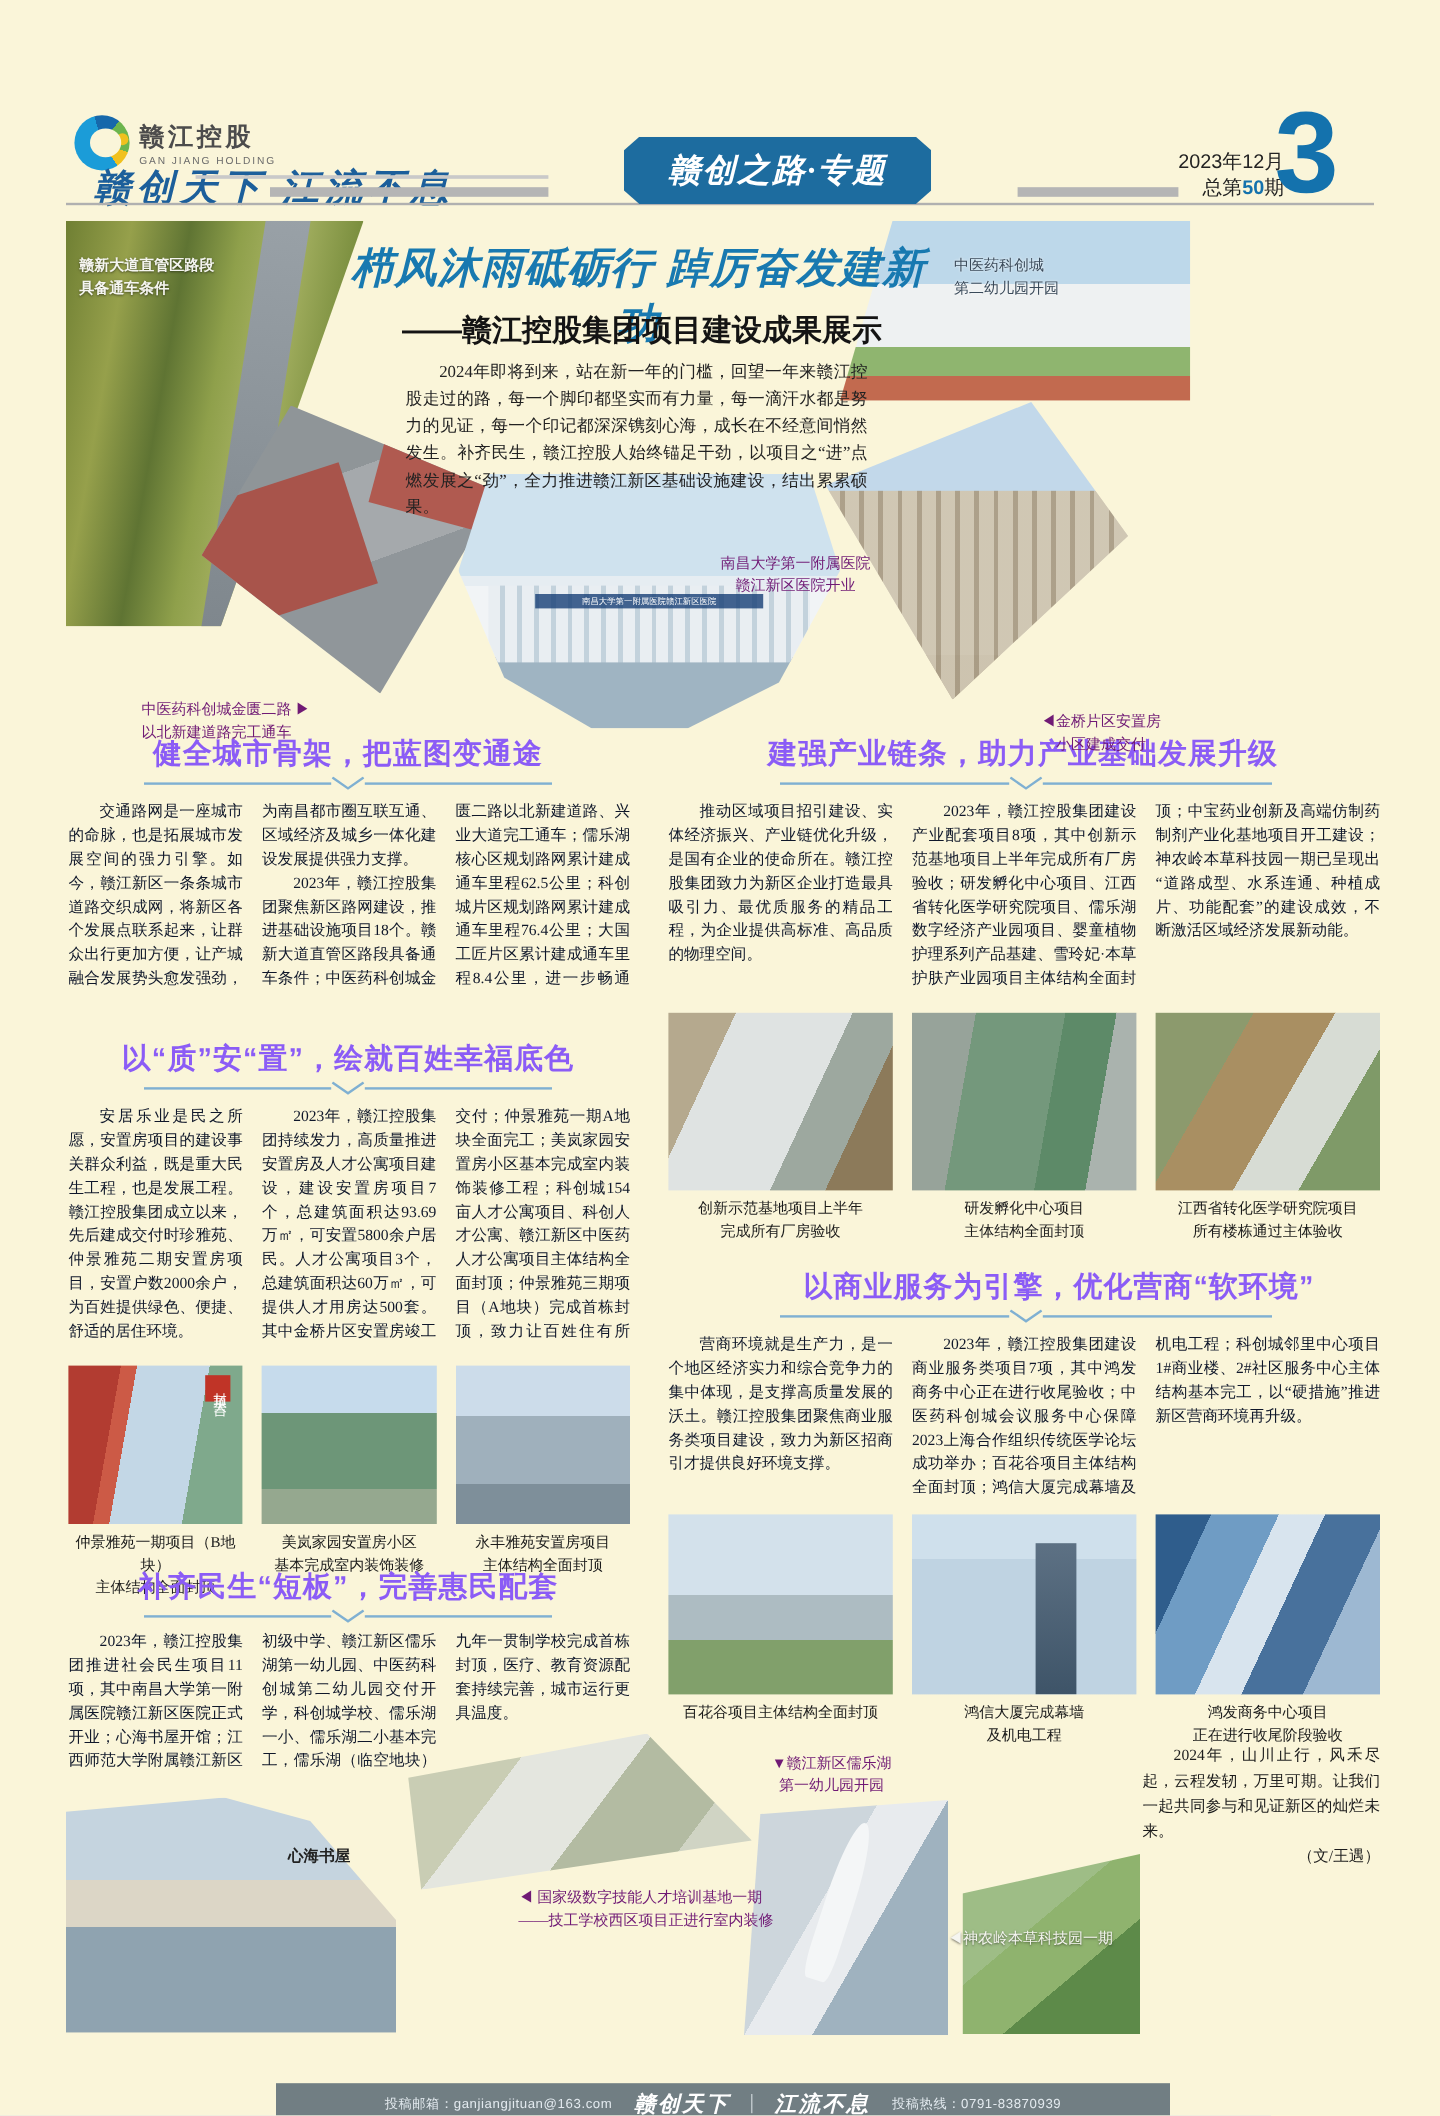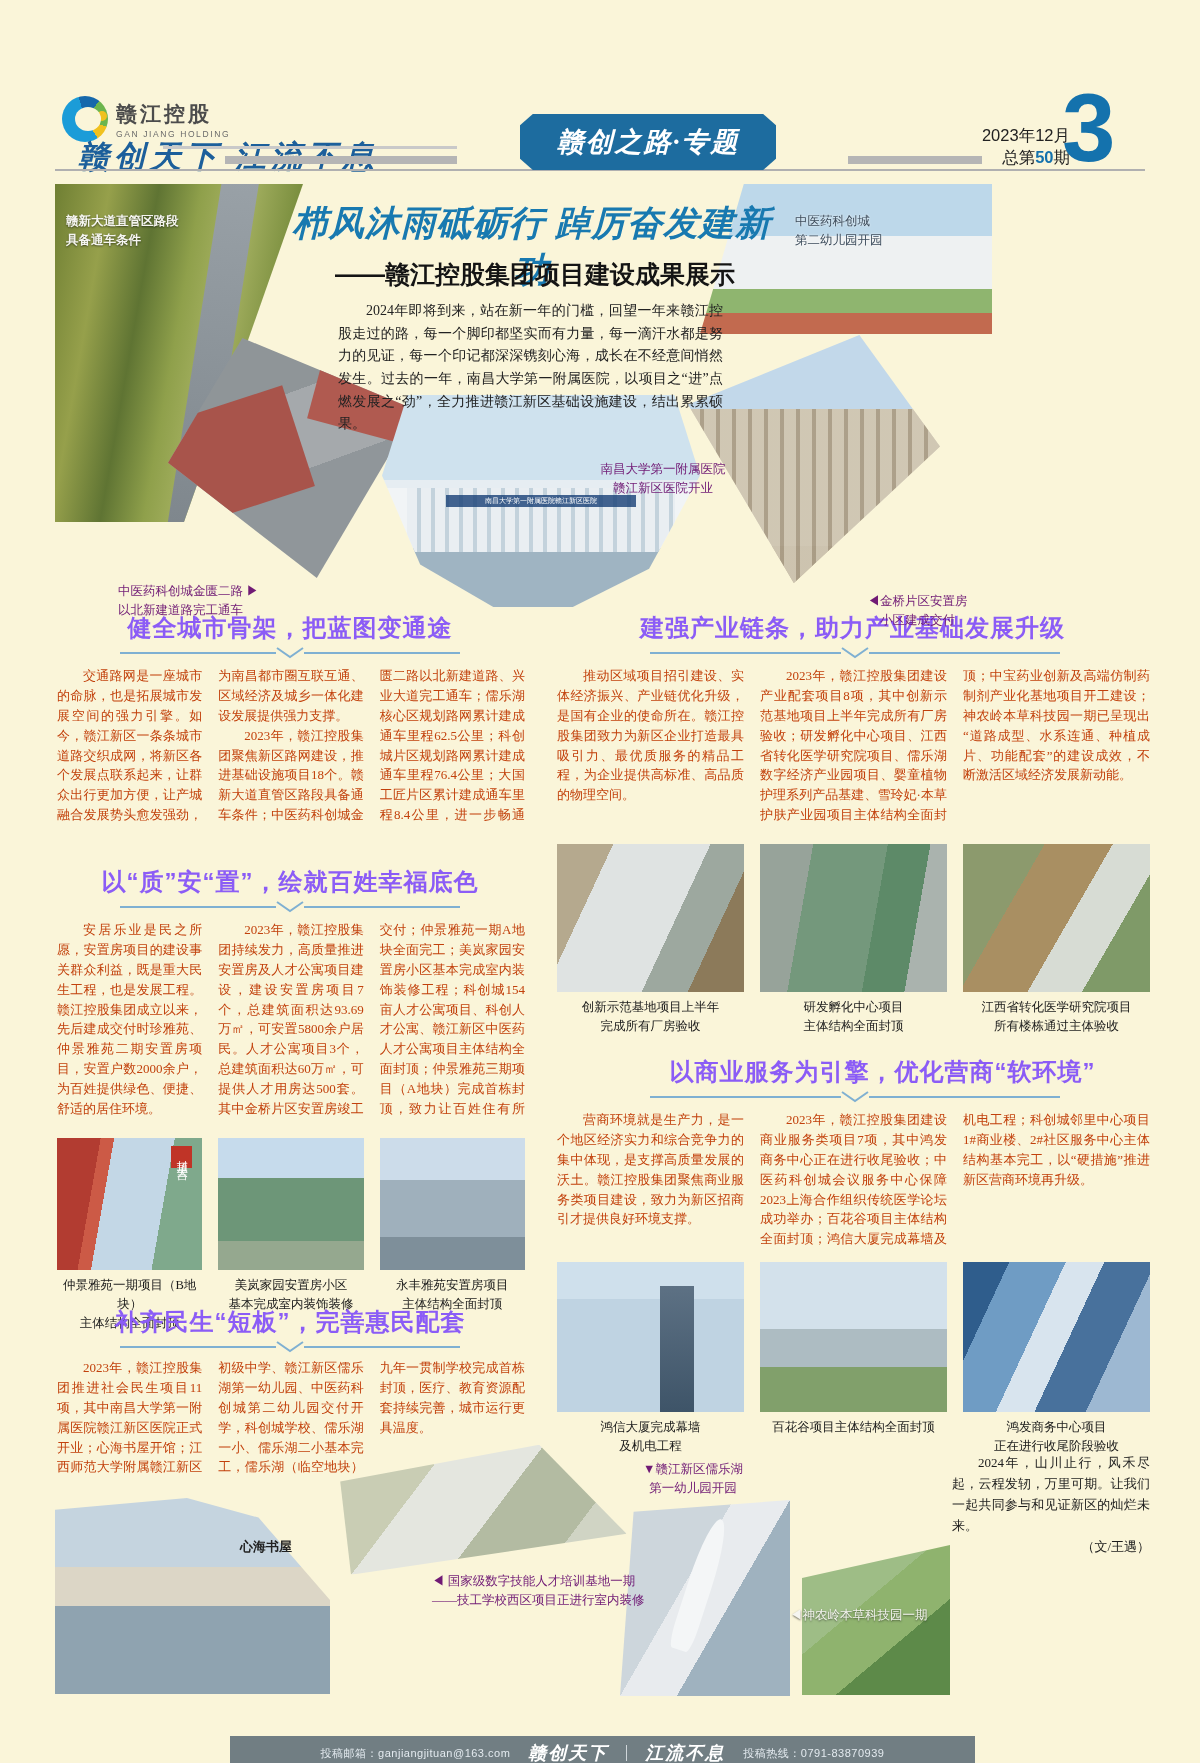--- a/index.html
+++ b/index.html
@@ -62,21 +62,21 @@
   .f-sub{position:absolute;left:310px;top:258px;width:450px;text-align:center;z-index:6;
      font-family:"Liberation Sans",sans-serif;font-weight:bold;font-size:25px;color:#141414;}
   .f-intro{position:absolute;left:338px;top:300px;width:385px;font-size:14px;line-height:1.62;
      text-align:justify;text-indent:2em;color:#222;z-index:6;}
   
   .sec-head{position:absolute;font-family:"Liberation Sans",sans-serif;font-weight:bold;font-size:24px;
      color:#8b5cf6;text-align:center;letter-spacing:1px;z-index:2;}
   .divider{position:absolute;display:flex;align-items:center;height:14px;z-index:2;}
   .d-line{flex:1;height:2px;background:#7fb0d2;}
   .sec-body{position:absolute;column-count:3;column-gap:16px;column-fill:auto;font-size:13px;line-height:1.53;
-     text-align:justify;color:#c2410c;overflow:hidden;z-index:2;}
+     text-align:justify;color:#0f172a;overflow:hidden;z-index:2;}
   .sec-body p{margin:0;text-indent:2em;}
   
   .prow{position:absolute;display:flex;gap:16px;z-index:2;}
   .pcell{flex:1;display:flex;flex-direction:column;}
   .pimg{position:relative;width:100%;overflow:hidden;}
   .pcap{margin-top:6px;font-size:12.5px;line-height:1.5;text-align:center;white-space:pre-line;color:#1a1a1a;}
   .ph-tag{position:absolute;top:8px;right:10px;background:#c03427;color:#fff;font-size:11px;
      padding:5px 3px;writing-mode:vertical-rl;letter-spacing:3px;z-index:2;}
   .g-factory{background:linear-gradient(115deg,#b5a98e 0 22%,#dfe3e2 22% 60%,#9da89f 60% 78%,#8c7a5a 78%);}
   .g-incubator{background:linear-gradient(100deg,#97a39a 0 25%,#74987c 25% 60%,#5d8a68 60% 80%,#aab3ae 80%);}
@@ -146,21 +146,21 @@
   <div class="photo ph-hospital">
     <div class="ph-sign">南昌大学第一附属医院赣江新区医院</div>
   </div>
   <div class="photo ph-apartments"></div>
   <div class="photo ph-kg"></div>
   <div class="ovl" style="left:795px;top:212px;width:150px;color:#3a4a5a;text-shadow:0 0 2px #fff;">中医药科创城
 第二幼儿园开园</div>
 
   <div class="f-title">栉风沐雨砥砺行  踔厉奋发建新功</div>
   <div class="f-sub">——赣江控股集团项目建设成果展示</div>
-  <div class="f-intro">2024年即将到来，站在新一年的门槛，回望一年来赣江控股走过的路，每一个脚印都坚实而有力量，每一滴汗水都是努力的见证，每一个印记都深深镌刻心海，成长在不经意间悄然发生。过去的一年，南昌大学第一附属医院，以项目之“进”点燃发展之“劲”，全力推进赣江新区基础设施建设，结出累累硕果。</div>
+  <div class="f-intro">2024年即将到来，站在新一年的门槛，回望一年来赣江控股走过的路，每一个脚印都坚实而有力量，每一滴汗水都是努力的见证，每一个印记都深深镌刻心海，成长在不经意间悄然发生。补齐民生，赣江控股人始终锚足干劲，以项目之“进”点燃发展之“劲”，全力推进赣江新区基础设施建设，结出累累硕果。</div>
 
   <div class="cap" style="left:118px;top:582px;width:220px;text-align:left;">中医药科创城金匮二路 ▶
 以北新建道路完工通车</div>
   <div class="cap" style="left:588px;top:460px;width:150px;">南昌大学第一附属医院
 赣江新区医院开业</div>
   <div class="cap" style="left:830px;top:592px;width:175px;">◀金桥片区安置房
 小区建成交付</div>
 
   <div class="sec-head" style="left:55px;top:612px;width:470px;">健全城市骨架，把蓝图变通途</div>
   <div class="divider" style="left:120px;top:646px;width:340px;">
@@ -247,27 +247,27 @@
       </svg>
     <span class="d-line"></span>
   </div>
   <div class="sec-body" style="left:557px;top:1110px;width:593px;height:142px;">
       <p>营商环境就是生产力，是一个地区经济实力和综合竞争力的集中体现，是支撑高质量发展的沃土。赣江控股集团聚焦商业服务类项目建设，致力为新区招商引才提供良好环境支撑。</p>
       <p>2023年，赣江控股集团建设商业服务类项目7项，其中鸿发商务中心正在进行收尾验收；中医药科创城会议服务中心保障2023上海合作组织传统医学论坛成功举办；百花谷项目主体结构全面封顶；鸿信大厦完成幕墙及机电工程；科创城邻里中心项目1#商业楼、2#社区服务中心主体结构基本完工，以“硬措施”推进新区营商环境再升级。</p>
     </div>
 
   <div class="prow" style="left:557px;top:1262px;width:593px;">
     <div class="pcell">
+      <div class="pimg g-baihua" style="height:150px;"></div>
+      <div class="pcap">百花谷项目主体结构全面封顶</div>
+    </div>
+    <div class="pcell">
       <div class="pimg g-hongxin" style="height:150px;"></div>
       <div class="pcap">鸿信大厦完成幕墙
 及机电工程</div>
-    </div>
-    <div class="pcell">
-      <div class="pimg g-baihua" style="height:150px;"></div>
-      <div class="pcap">百花谷项目主体结构全面封顶</div>
     </div>
     <div class="pcell">
       <div class="pimg g-hongfa" style="height:150px;"></div>
       <div class="pcap">鸿发商务中心项目
 正在进行收尾阶段验收</div>
     </div>
   </div>
 
   <div class="sec-head" style="left:55px;top:1306px;width:470px;">补齐民生“短板”，完善惠民配套</div>
   <div class="divider" style="left:120px;top:1340px;width:340px;">

